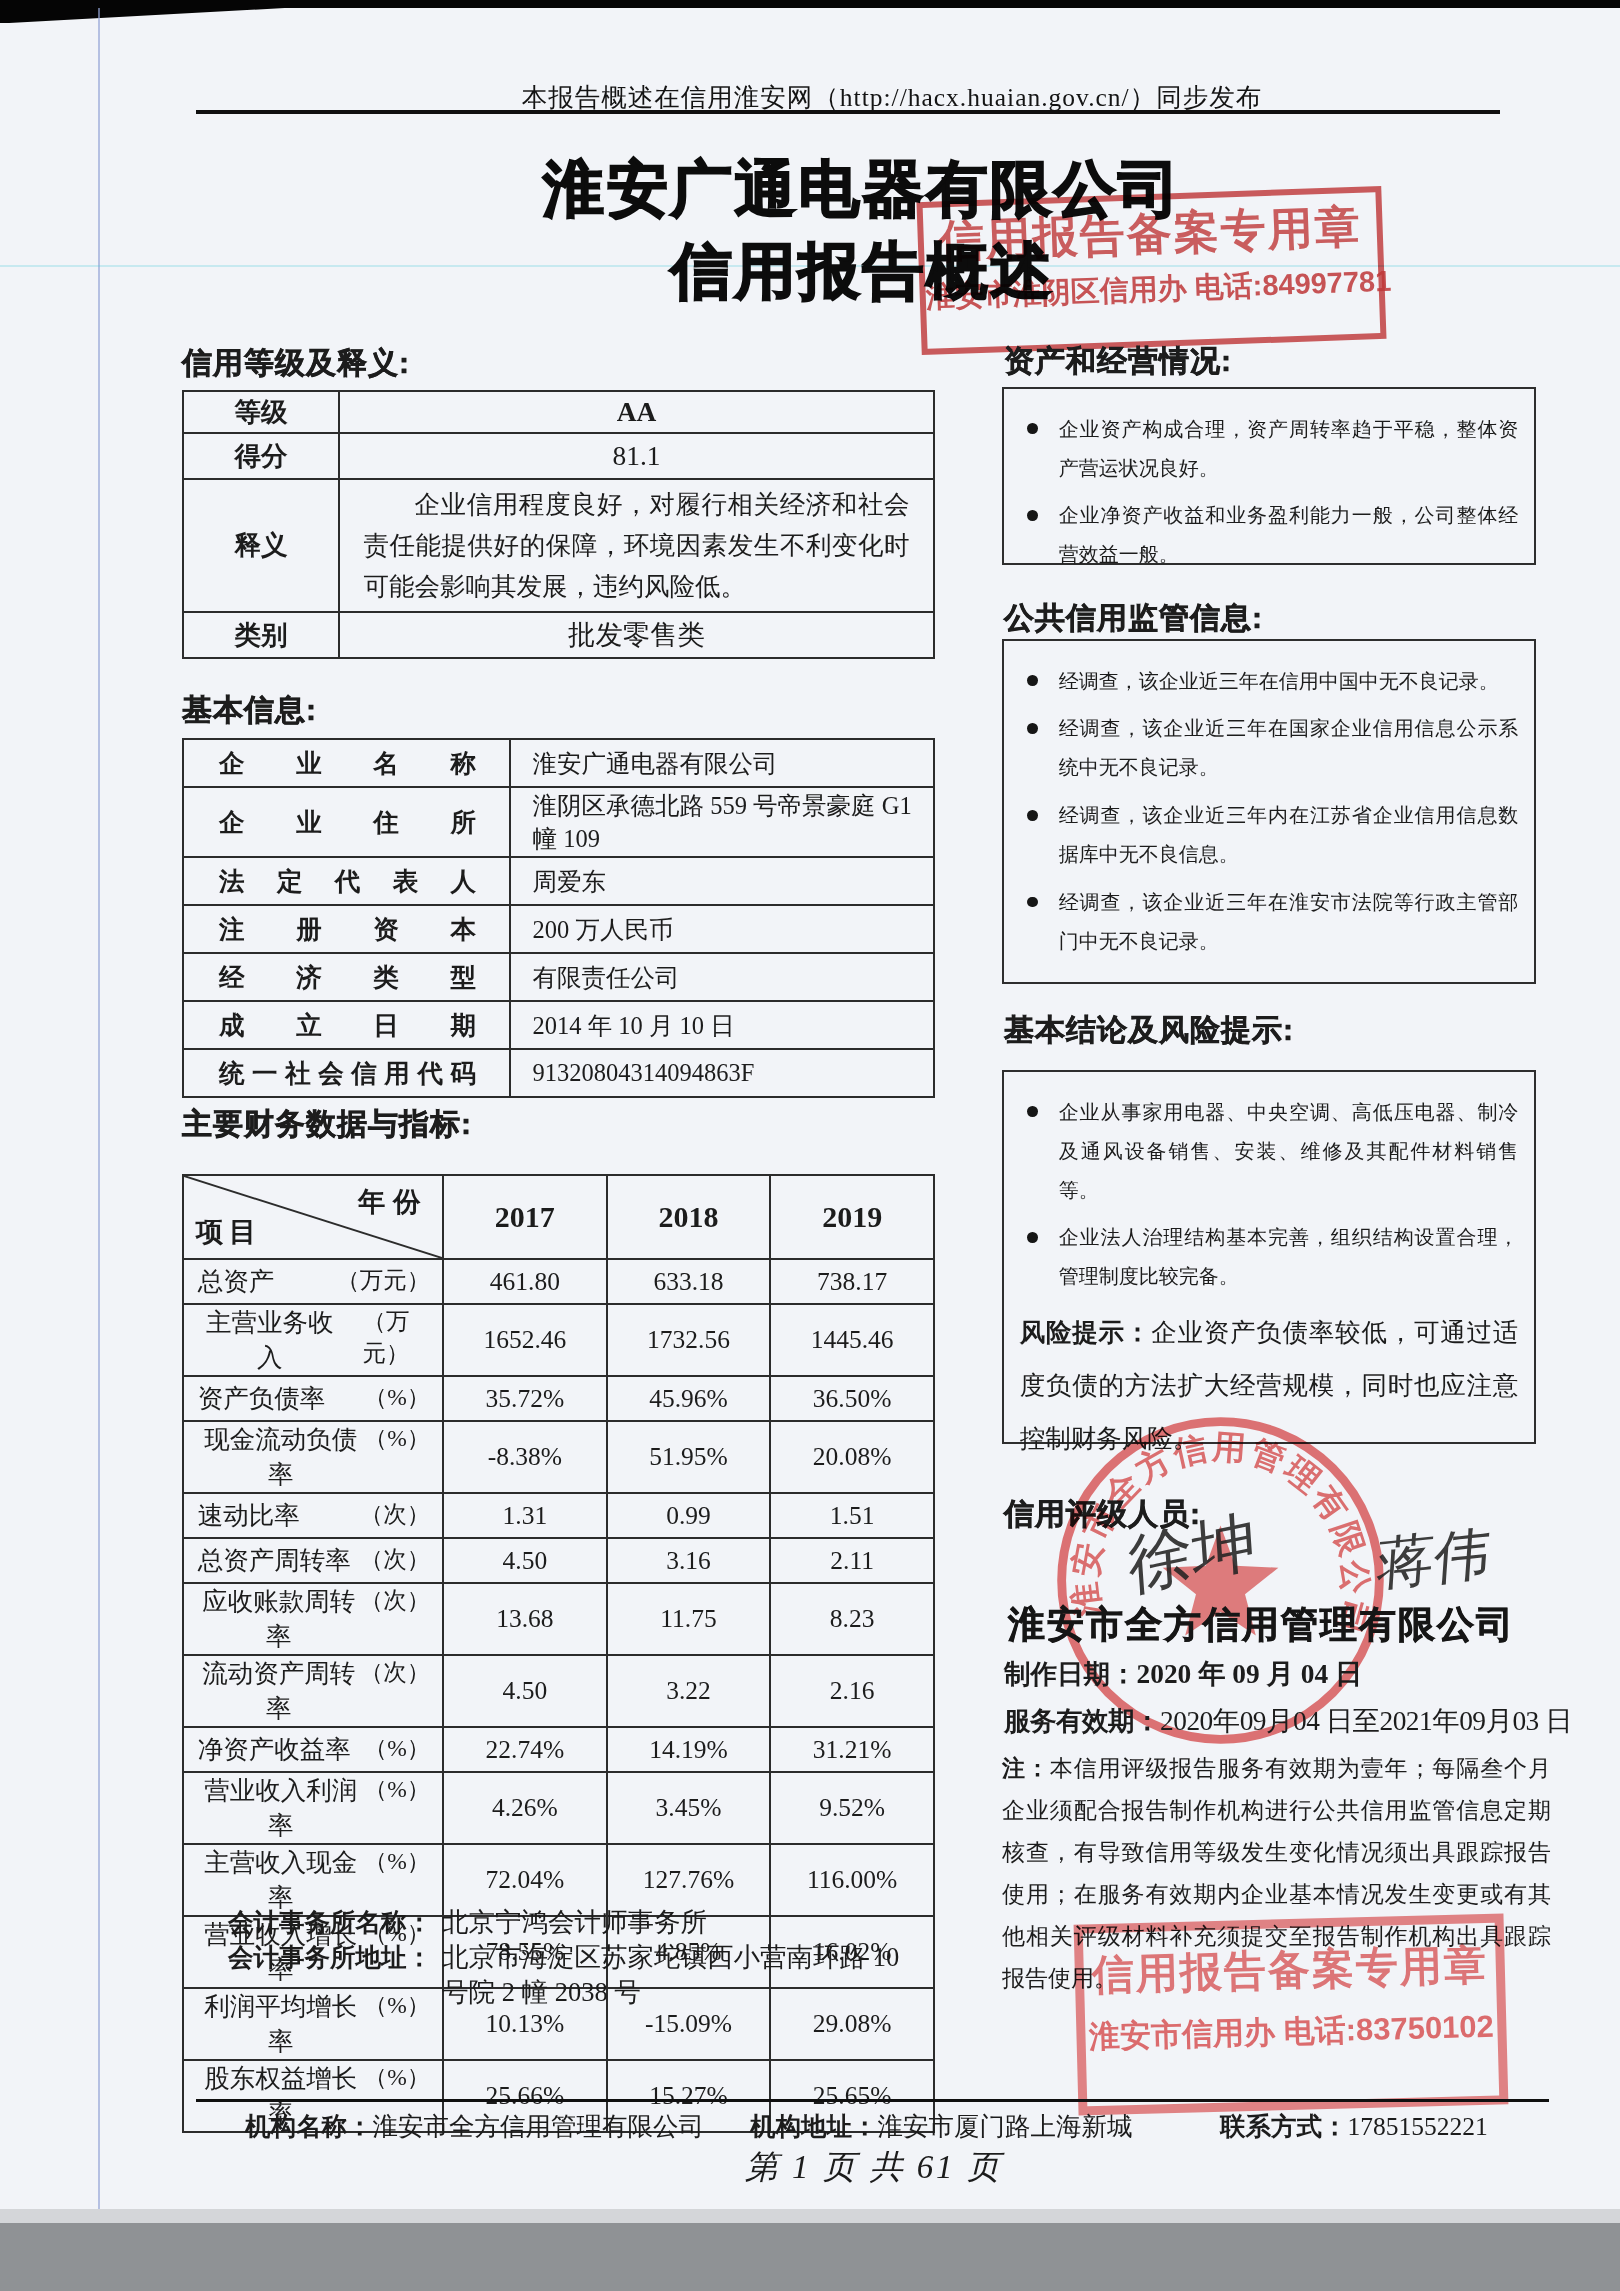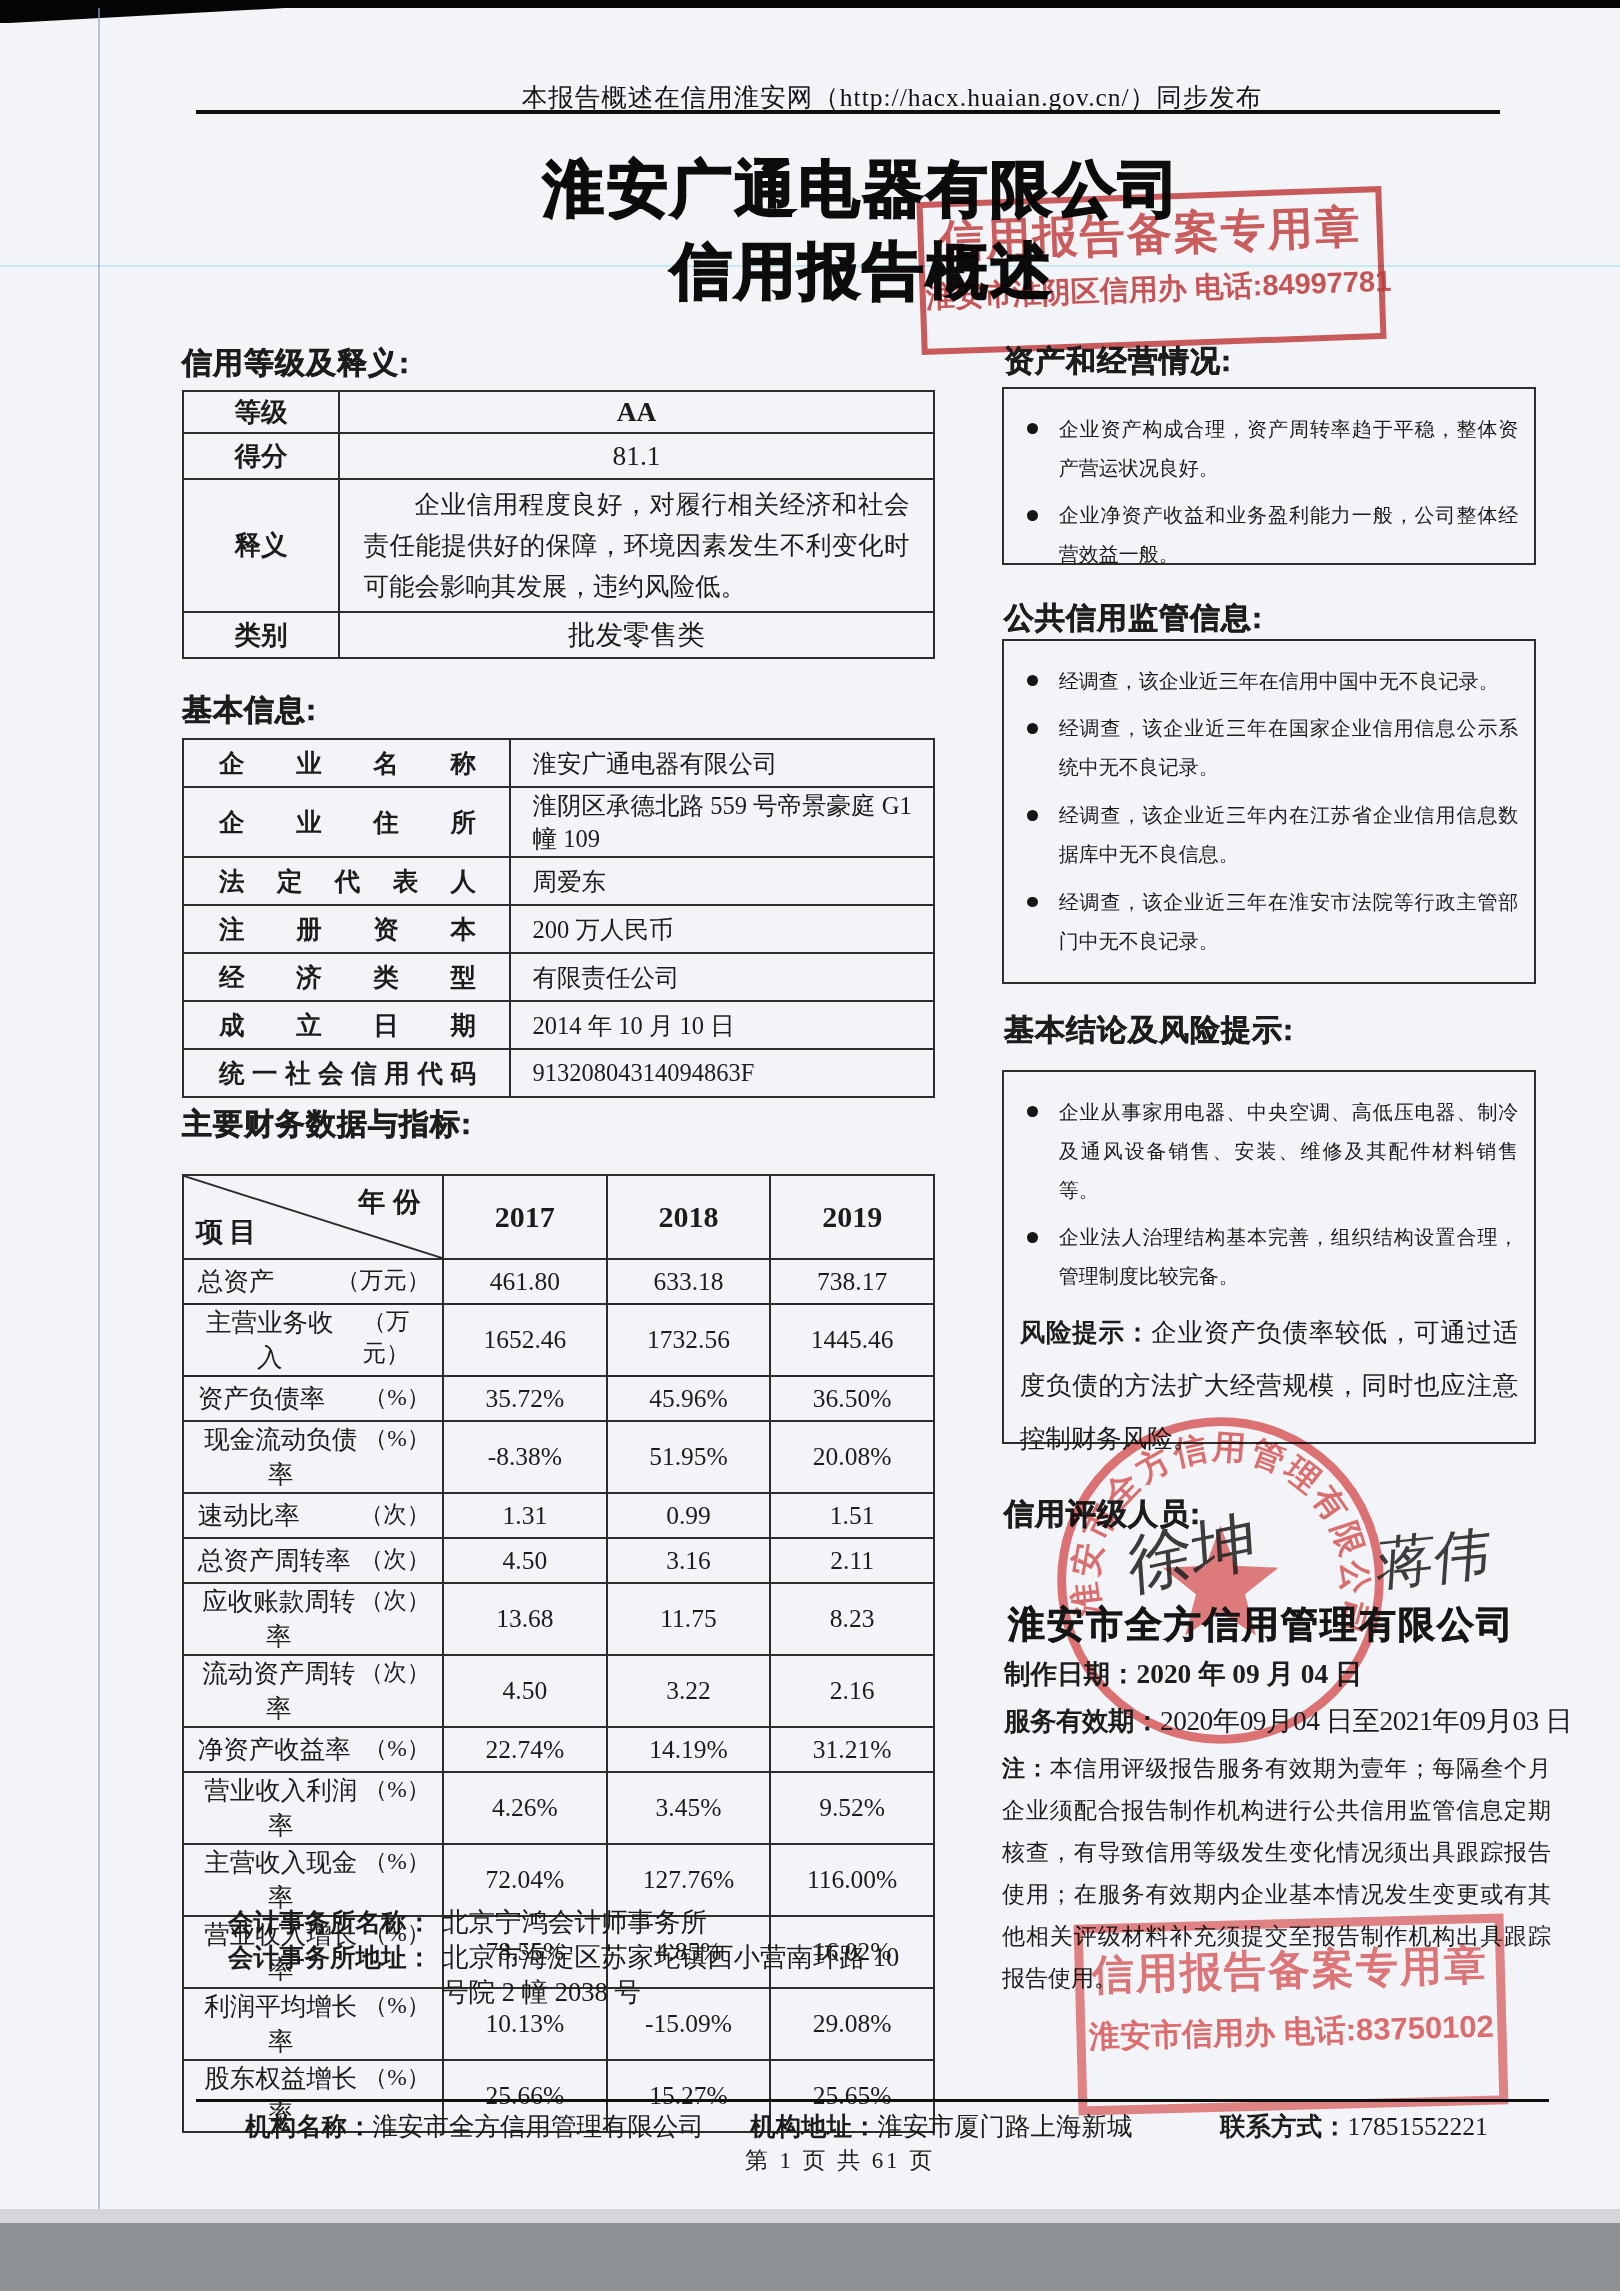--- a/index.html
+++ b/index.html
@@ -104,21 +104,21 @@
   .stamp-bottom .l1{margin-top:13.7px;font-family:"Liberation Sans",sans-serif;font-weight:bold;
     font-size:42px;letter-spacing:2px;color:rgba(226,85,85,.78);white-space:nowrap;}
   .stamp-bottom .l2{margin-top:13.7px;font-family:"Liberation Sans",sans-serif;font-weight:bold;
     font-size:31px;color:rgba(226,80,80,.82);white-space:nowrap;}
   .stamp-round{left:1044px;top:1404px;width:353px;height:353px;}
   
   .footer-rule{left:196px;top:2099px;width:1353px;height:2.9px;background:#101010;}
   .f-item{top:2109px;font-size:25.5px;white-space:nowrap;}
   .f-item .lbl{font-family:"Liberation Sans",sans-serif;font-weight:bold;}
   .f1{left:245px;} .f2{left:750px;} .f3{left:1220px;}
-  .page-ind{left:745px;top:2145px;font-size:23px;letter-spacing:2.9px;}
+  .page-ind{left:745px;top:2145px;font-size:33px;letter-spacing:2.9px;font-style:italic;}
 </style>
 </head>
 <body>
 
 <div id="paper">
 
   <div class="abs top-black-bar"></div>
   <div class="abs top-black-wedge"></div>
   <div class="abs fold-line"></div>
   <div class="abs cyan-line"></div>

